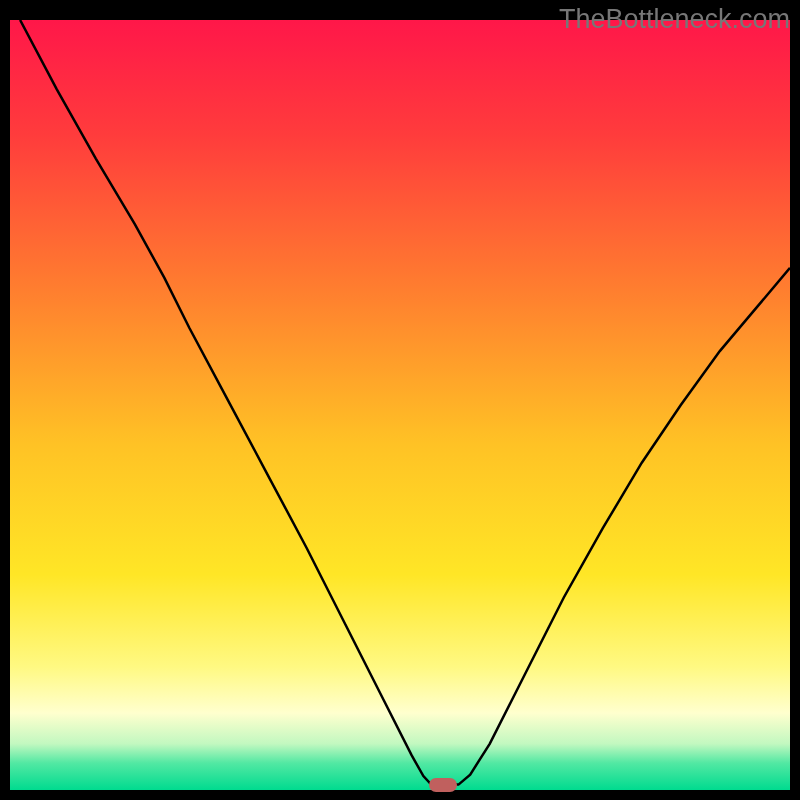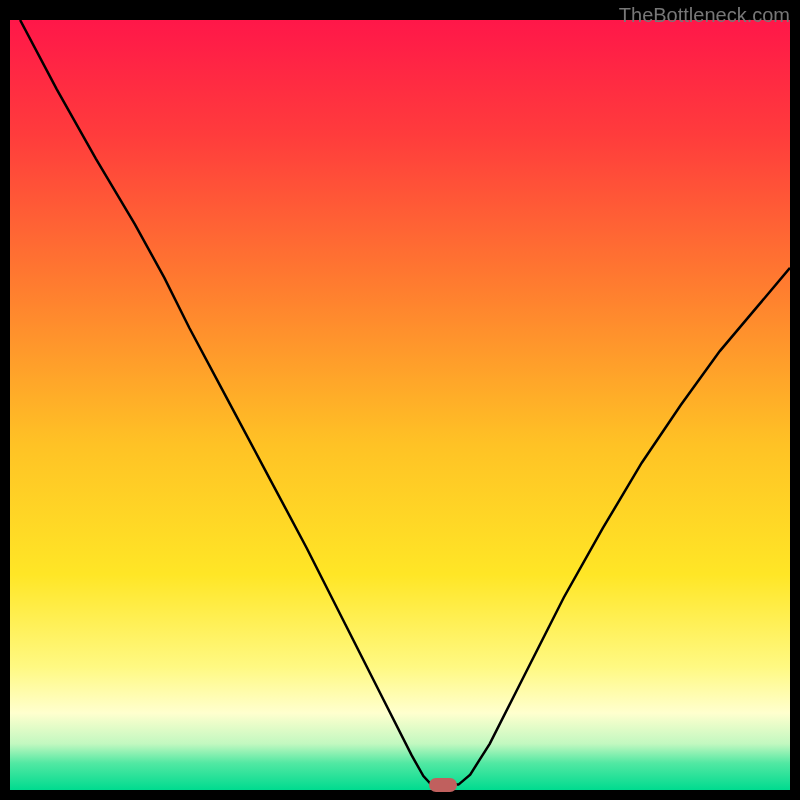--- a/index.html
+++ b/index.html
@@ -14,21 +14,21 @@
   .container {
     width: 800px;
     height: 800px;
     position: relative;
   }
   .watermark {
     position: absolute;
     top: 4px;
     right: 10px;
     color: #777;
-    font-size: 20px;
+    font-size: 27px;
     z-index: 3;
     font-weight: 500;
     text-align: center;
   }
   svg.plot {
     position: absolute;
     left: 10px;
     top: 20px;
     width: 780px;
     height: 770px;

